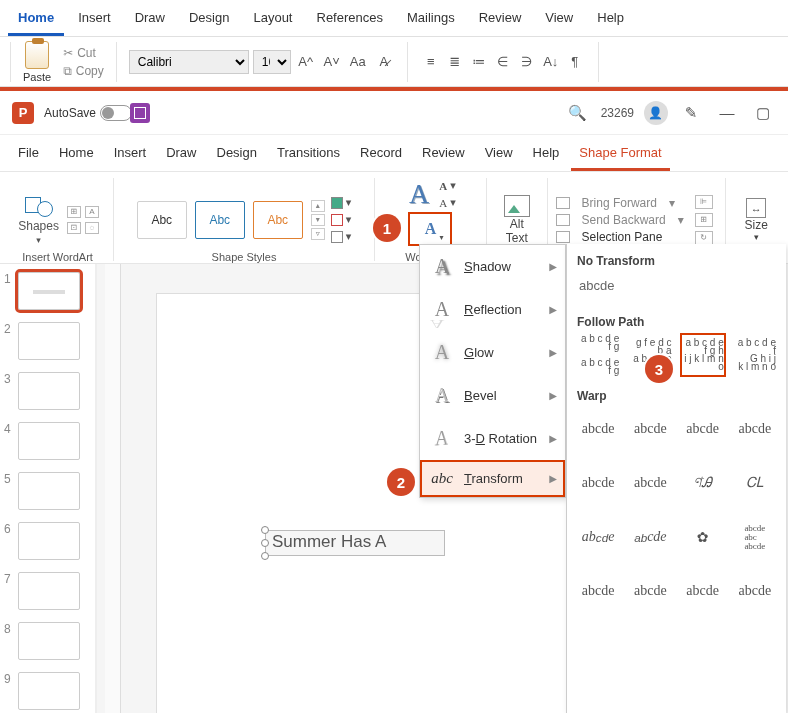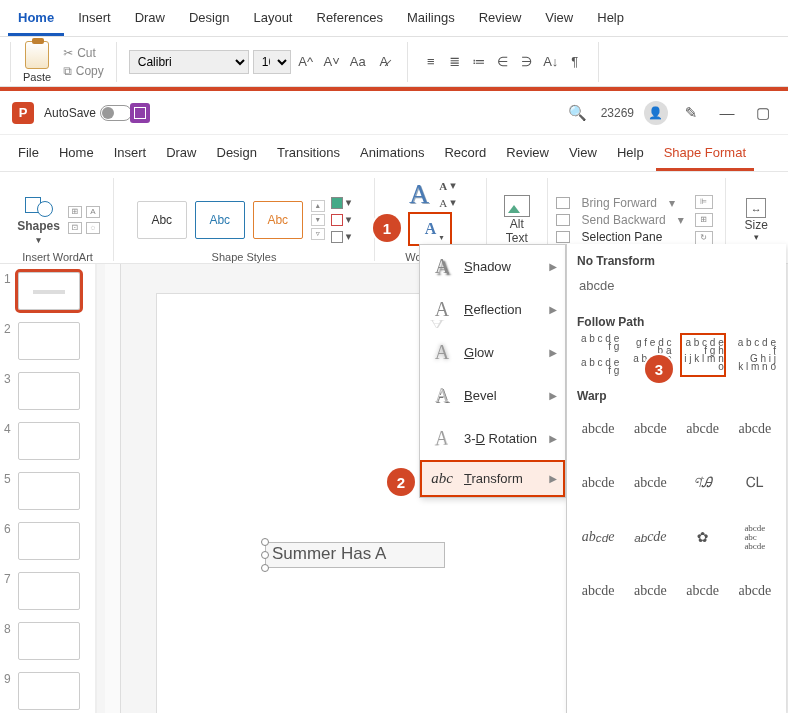--- a/index.html
+++ b/index.html
@@ -40,21 +40,21 @@
 .pp-tabs .tab { padding: 6px 8px 8px 8px; cursor:pointer; font-size: 13px; }
 .pp-tabs .tab.active { color:#d24726; border-bottom: 3px solid #d24726; font-weight: 400; }
 
 
 .pp-ribbon { display:flex; padding: 6px 10px 2px 10px; gap: 6px; border-bottom:1px solid #e6e6e6; position: relative; height: 92px; }
 .rgroup { display:flex; flex-direction:column; align-items:center; gap:2px; font-size:11px; color:#555; position: relative;}
 .rgroup .label { position:absolute; bottom:-2px; left:0; right:0; text-align:center; }
 .rgroup .body { flex:1; display:flex; align-items:center; gap:6px; }
 .rdiv { width:1px; background:#e6e6e6; margin: 0 2px; }
 
-.shapes-btn { display:flex; flex-direction:column; align-items:center; font-size:12px; gap:2px; padding:4px 2px;font-weight:bold;}
+.shapes-btn { display:flex; flex-direction:column; align-items:center; font-size:12px; gap:2px; padding:4px 2px;}
 .shapes-btn .sh { width:28px; height:22px; position:relative;}
 .shapes-btn .sh .sq { position:absolute; left:0; top:2px; width:16px; height:16px; border:1.5px solid #2a7ab0; background:#fff;}
 .shapes-btn .sh .ci { position:absolute; right:0; bottom:0; width:16px; height:16px; border:1.5px solid #2a7ab0; border-radius:50%; background:#fff;}
 .tiny-grid { display:flex; flex-direction:column; gap:4px; }
 .tiny-grid .r { display:flex; gap:4px;}
 .tiny-grid .r span { width:14px; height:12px; border:1px solid #bbb; font-size:8px; display:flex; align-items:center; justify-content:center; color:#888;}
 
 .style-gallery { display:flex; gap:8px; align-items:center;}
 .style-gallery .card { width:50px; height:38px; border:1px solid #d0d0d0; border-radius:2px; display:flex; align-items:center; justify-content:center; font-size:12px; color:#333; }
 .style-gallery .card.c2 { border-color:#2a7ab0; color:#2a7ab0; }
@@ -88,21 +88,21 @@
 .editor { display:flex; height: calc(713px - 50px - 4px - 48px - 31px - 92px - 33px); }
 .thumbpane { width: 96px; background:#fff; border-right:1px solid #eee; overflow:hidden; padding:8px 4px; }
 .thumb { display:flex; align-items:flex-start; gap:4px; margin-bottom: 12px; }
 .thumb .num { font-size:12px; color:#888; width:10px; }
 .thumb .slide { width:62px; height:38px; border:1px solid #ccc; background:#fff; border-radius:2px; position:relative;}
 .thumb.active .slide { outline:3px solid #d24726; }
 .thumb.active .slide::after { content:""; position:absolute; left:14px; right:14px; top:17px; height:4px; background:#ddd;}
 .canvas-wrap { flex:1; background:#f5f5f5; position:relative; padding:30px 40px; border-left:1px solid #eee;}
 .canvas-wrap .ruler { position:absolute; left:8px; top:0; bottom:0; width:16px; background:#fafafa; border-right:1px solid #ddd;}
 .slide-canvas { background:#fff; width:420px; height:460px; margin-left:20px; position:relative; box-shadow:0 0 0 1px #ddd; }
-.textbox { position:absolute; left:108px; top:236px; width:180px; height:26px; border:1px solid #bbb; background:#f6f6f6; padding:1px 6px; font-size:17px; color:#555;margin-top:12px; }
+.textbox { position:absolute; left:108px; top:236px; width:180px; height:26px; border:1px solid #bbb; background:#f6f6f6; padding:1px 6px; font-size:17px; color:#555; }
 .textbox .handle { position:absolute; width:8px; height:8px; background:#fff; border:1px solid #888; border-radius:50%;}
 .textbox .hTL{left:-5px;top:-5px;} .textbox .hBL{left:-5px;bottom:-5px;}
 .textbox .hML{left:-5px;top:50%;margin-top:-4px;}
 
 
 .fx-menu { position:absolute; left:419px; top:244px; width:147px; background:#fff; border:1px solid #ccc; box-shadow:2px 2px 6px rgba(0,0,0,.15); z-index:5; }
 .fx-item { display:flex; align-items:center; gap:10px; padding:10px 10px; font-size:13px; position:relative;}
 .fx-item .ico { font-family:"Times New Roman",serif; font-size:20px; width:24px; text-align:center;}
 .fx-item .ico.shadow { color:#888; text-shadow:2px 2px 2px #555;}
 .fx-item .ico.reflect { color:#888; position:relative;}
@@ -206,21 +206,20 @@
   <div class="ticon">▢</div>
 </div>
 
 <div class="pp-tabs">
   <div class="tab">File</div>
   <div class="tab">Home</div>
   <div class="tab">Insert</div>
   <div class="tab">Draw</div>
   <div class="tab">Design</div>
   <div class="tab">Transitions</div>
-  <div class="tab">Animations</div>
   <div class="tab">Record</div>
   <div class="tab">Review</div>
   <div class="tab">View</div>
   <div class="tab">Help</div>
   <div class="tab active">Shape Format</div>
 </div>
 
 <div class="pp-ribbon">
   <div class="rgroup" style="width:96px;">
     <div class="body">
@@ -443,21 +442,21 @@
   <div class="tf-row">
     <div class="tf-cell warp">abcde</div>
     <div class="tf-cell warp">abcde</div>
     <div class="tf-cell warp">abcde</div>
     <div class="tf-cell warp">abcde</div>
   </div>
   <div class="tf-row">
     <div class="tf-cell warp">abcde</div>
     <div class="tf-cell warp">abcde</div>
     <div class="tf-cell warp" style="font-style:italic;">ণᎯ</div>
-    <div class="tf-cell warp" style="">ᏟᏞ</div>
+    <div class="tf-cell warp" style="font-style:italic;">ᏟᏞ</div>
   </div>
   <div class="tf-row">
     <div class="tf-cell warp" style="font-style:italic;">ab<sub>cd</sub>e</div>
     <div class="tf-cell warp" style="font-style:italic;"><sup>ab</sup>cde</div>
     <div class="tf-cell warp">✿</div>
     <div class="tf-cell warp" style="font-size:9px;line-height:9px;">abcde<br>abc<br>abcde</div>
   </div>
   <div class="tf-row">
     <div class="tf-cell warp">abcde</div>
     <div class="tf-cell warp">abcde</div>

